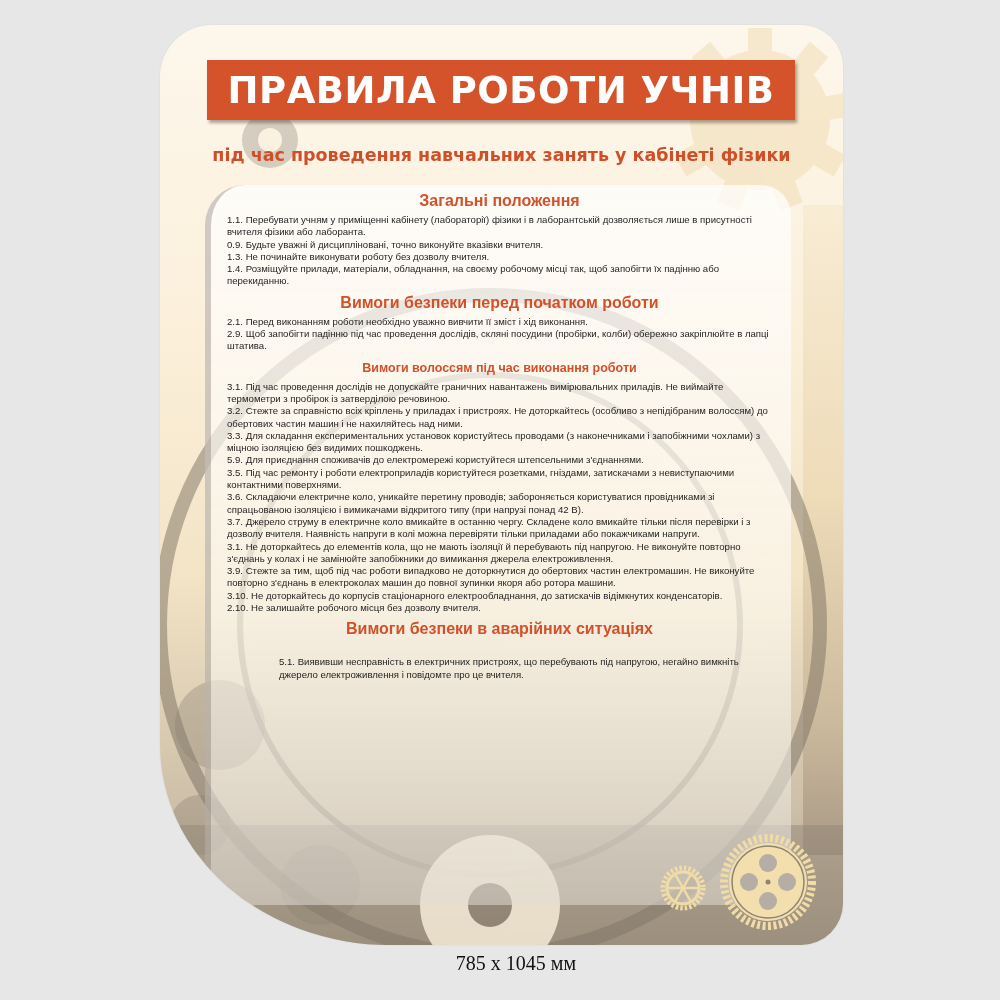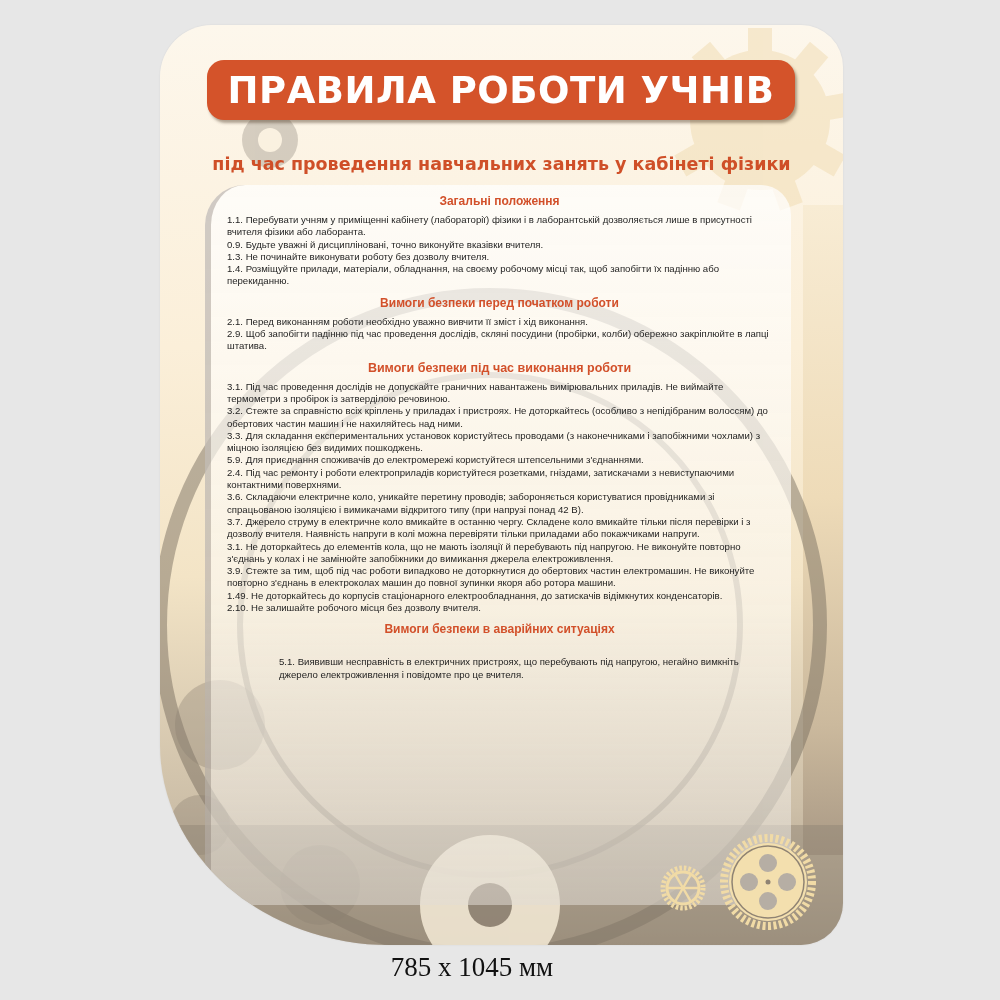--- a/index.html
+++ b/index.html
@@ -20,49 +20,48 @@
   }
   .gear-deco { position:absolute; pointer-events:none; }
   .panel {
     position:absolute; left:45px; top:160px; width:580px; height:720px;
     border-radius:40px 30px 30px 30px;
     background:linear-gradient(180deg, rgba(255,255,255,0.72) 0%, rgba(252,248,240,0.65) 60%, rgba(225,220,212,0.55) 100%);
     border-left:6px solid rgba(120,110,100,0.35);
   }
   .title-bar {
     position:absolute; left:47px; top:35px; width:588px; height:60px;
-    background:#d4532a; border-radius:17px;
+    background:#d4532a; border-radius:0;
     box-shadow: 2px 3px 3px rgba(80,60,40,0.45);
     display:flex; align-items:center; justify-content:center;
   }
   .title-text {
     color:#fff; font-weight:bold; font-size:37px; letter-spacing:0.5px;
     font-family:"DejaVu Sans", sans-serif;
   }
   .subtitle {
     position:absolute; left:0; width:683px; top:120px; text-align:center;
     color:#cf4f28; font-weight:bold; font-size:17.5px;
     font-family:"DejaVu Sans", sans-serif;
-    margin-top:9px;
   }
   .content {
     position:absolute; left:67px; top:166px; width:545px;
     font-size:9.6px; line-height:12.3px; color:#1e1e1e;
   }
   .section-heading {
-    text-align:center; color:#d2502a; font-weight:bold; font-size:12px;
+    text-align:center; color:#d2502a; font-weight:bold; font-size:16px;
     margin:3px 0 6px 0; line-height:14px;
   }
   .section-heading.big { font-size:12.5px; }
   .item { margin:0; }
   .section { margin-bottom:8px; }
   .section.s5 .item { padding-left:52px;margin-top:20px; }
   .caption {
     position:absolute; left:0; width:944px; top:952px; text-align:center;
-    font-family:"Liberation Serif", serif; font-size:27px; color:#111;
+    font-family:"Liberation Serif", serif; font-size:20px; color:#111;padding-left:44px;
   }
 </style>
 </head>
 <body>
 
 <div class="poster">
   <div class="bg-right-strip"></div>
 
   <svg class="gear-deco" width="683" height="920" viewBox="0 0 683 920" style="left:0;top:0;">
 
@@ -118,31 +117,31 @@
       <p class="item">0.9. Будьте уважні й дисципліновані, точно виконуйте вказівки вчителя.</p>
       <p class="item">1.3. Не починайте виконувати роботу без дозволу вчителя.</p>
       <p class="item">1.4. Розміщуйте прилади, матеріали, обладнання, на своєму робочому місці так, щоб запобігти їх падінню або перекиданню.</p>
     </div>
     <div class="section">
       <div class="section-heading">Вимоги безпеки перед початком роботи</div>
       <p class="item">2.1. Перед виконанням роботи необхідно уважно вивчити її зміст і хід виконання.</p>
       <p class="item">2.9. Щоб запобігти падінню під час проведення дослідів, скляні посудини (пробірки, колби) обережно закріплюйте в лапці штатива.</p>
     </div>
     <div class="section">
-      <div class="section-heading big">Вимоги безпеки під час виконання роботи</div>
+      <div class="section-heading big">Вимоги волоссям під час виконання роботи</div>
       <p class="item">3.1. Під час проведення дослідів не допускайте граничних навантажень вимірювальних приладів. Не виймайте термометри з пробірок із затверділою речовиною.</p>
       <p class="item">3.2. Стежте за справністю всіх кріплень у приладах і пристроях. Не доторкайтесь (особливо з непідібраним волоссям) до обертових частин машин і не нахиляйтесь над ними.</p>
       <p class="item">3.3. Для складання експериментальних установок користуйтесь проводами (з наконечниками і запобіжними чохлами) з міцною ізоляцією без видимих пошкоджень.</p>
       <p class="item">5.9. Для приєднання споживачів до електромережі користуйтеся штепсельними з'єднаннями.</p>
-      <p class="item">2.4. Під час ремонту і роботи електроприладів користуйтеся розетками, гніздами, затискачами з невиступаючими контактними поверхнями.</p>
+      <p class="item">3.5. Під час ремонту і роботи електроприладів користуйтеся розетками, гніздами, затискачами з невиступаючими контактними поверхнями.</p>
       <p class="item">3.6. Складаючи електричне коло, уникайте перетину проводів; забороняється користуватися провідниками зі спрацьованою ізоляцією і вимикачами відкритого типу (при напрузі понад 42 В).</p>
       <p class="item">3.7. Джерело струму в електричне коло вмикайте в останню чергу. Складене коло вмикайте тільки після перевірки і з дозволу вчителя. Наявність напруги в колі можна перевіряти тільки приладами або покажчиками напруги.</p>
       <p class="item">3.1. Не доторкайтесь до елементів кола, що не мають ізоляції й перебувають під напругою. Не виконуйте повторно з'єднань у колах і не замінюйте запобіжники до вимикання джерела електроживлення.</p>
       <p class="item">3.9. Стежте за тим, щоб під час роботи випадково не доторкнутися до обертових частин електромашин. Не виконуйте повторно з'єднань в електроколах машин до повної зупинки якоря або ротора машини.</p>
-      <p class="item">1.49. Не доторкайтесь до корпусів стаціонарного електрообладнання, до затискачів відімкнутих конденсаторів.</p>
+      <p class="item">3.10. Не доторкайтесь до корпусів стаціонарного електрообладнання, до затискачів відімкнутих конденсаторів.</p>
       <p class="item">2.10. Не залишайте робочого місця без дозволу вчителя.</p>
     </div>
     <div class="section s5">
       <div class="section-heading">Вимоги безпеки в аварійних ситуаціях</div>
       <p class="item">5.1. Виявивши несправність в електричних пристроях, що перебувають під напругою, негайно вимкніть джерело електроживлення і повідомте про це вчителя.</p>
     </div>
   </div>
 
   <svg class="gear-deco" width="50" height="50" viewBox="-25 -25 50 50" style="left:498px;top:838px;">
     <circle r="20" fill="none" stroke="#f1dba6" stroke-width="5" stroke-dasharray="2.5 2"></circle>

